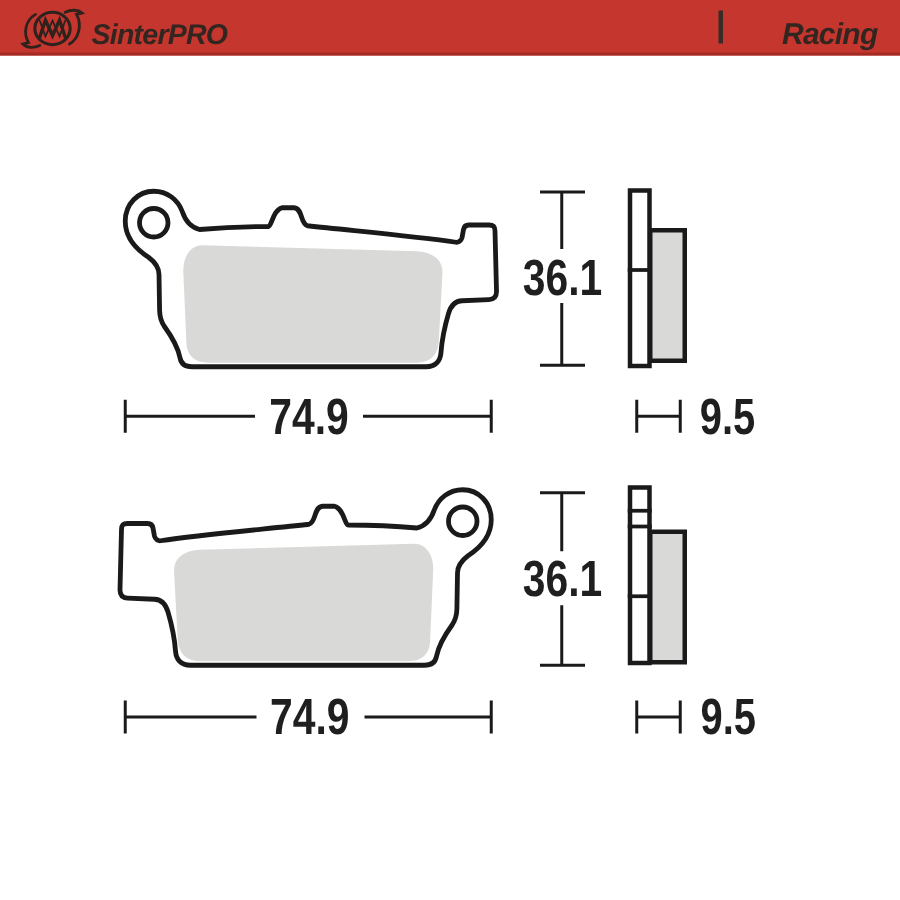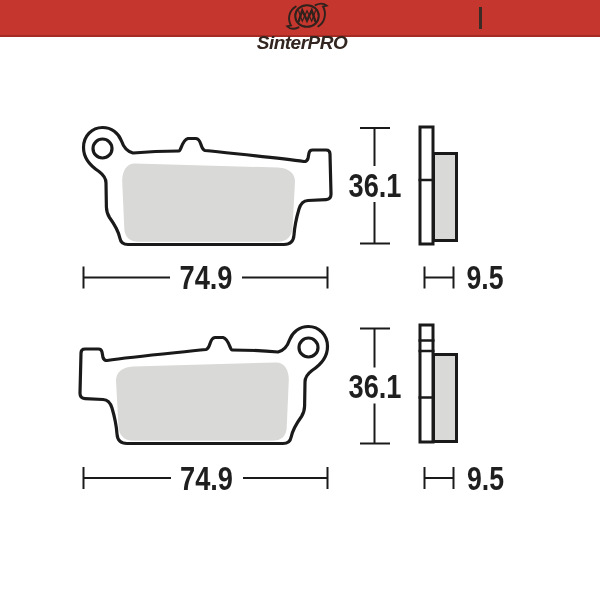--- a/index.html
+++ b/index.html
@@ -3,21 +3,21 @@
 <meta charset="utf-8">
 <style>
   html,body{margin:0;padding:0;background:#fff;}
   .page{
     position:relative;width:600px;height:600px;background:#ffffff;overflow:hidden;
     font-family:"Liberation Sans",sans-serif;
   }
   .banner{
     position:absolute;left:0;top:0;width:600px;height:35px;
     background:#C5362E;border-bottom:2px solid #A32B24;
-    display:flex;align-items:center;flex-direction:column;
+    display:flex;align-items:flex-end;
   }
   .logo{margin-left:13px;width:44px;height:32px;flex:0 0 auto;}
   .brand{
     font-style:italic;font-weight:bold;font-size:19px;color:#33251F;
     margin-left:4px;letter-spacing:-0.5px;
   }
   .divider{
     position:absolute;left:479px;top:7px;width:3px;height:22px;background:#3A2B26;
   }
   .racing{
@@ -41,20 +41,21 @@
       <g fill="none" stroke="#2F221D" stroke-linecap="round">
         <path d="M 10,7 C 3,11 1,20 5,27 L 1,28 C 4,31 9,31 13,29" stroke-width="2"></path>
         <path d="M 34,28 C 41,24 43,14 39,7 L 43,6 C 40,3.5 35,3.5 31,5.5" stroke-width="2"></path>
         <ellipse cx="22" cy="17" rx="12.5" ry="11.5" stroke-width="2.2"></ellipse>
         <path d="M 13,23 L 17,11 L 22,22 L 27,11 L 31,23" stroke-width="2.4"></path>
         <path d="M 13,11.5 L 17,22.5 L 22,11.5 L 27,22.5 L 31,11.5" stroke-width="1.3"></path>
       </g>
     </svg>
     <span class="brand">SinterPRO</span>
     <span class="divider"></span>
+    <span class="racing">Racing</span>
   </div>
 
   <svg class="diagram" width="600" height="600" viewBox="0 0 600 600">
     <defs>
 
       <path id="padShape" d="
         M 51,30
         C 62,29 80,28 97,28
         C 99,28 100,17 106,15.5
         L 114,15.5

